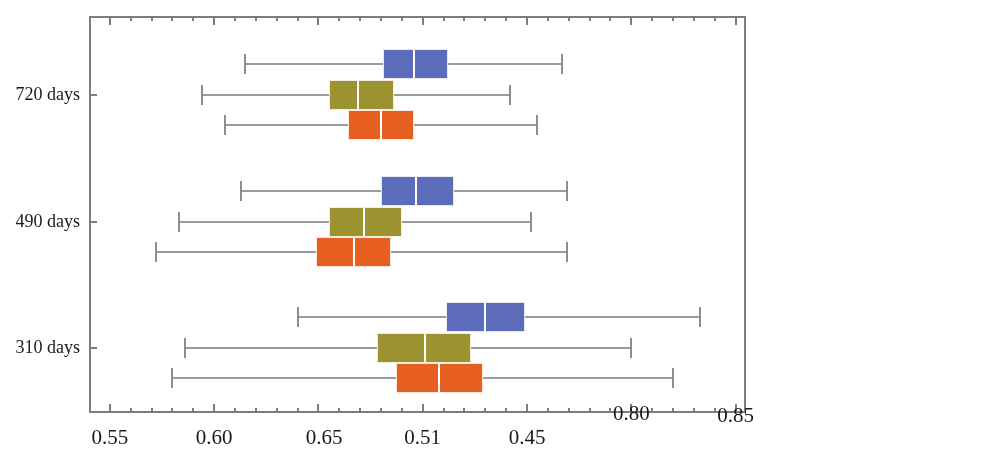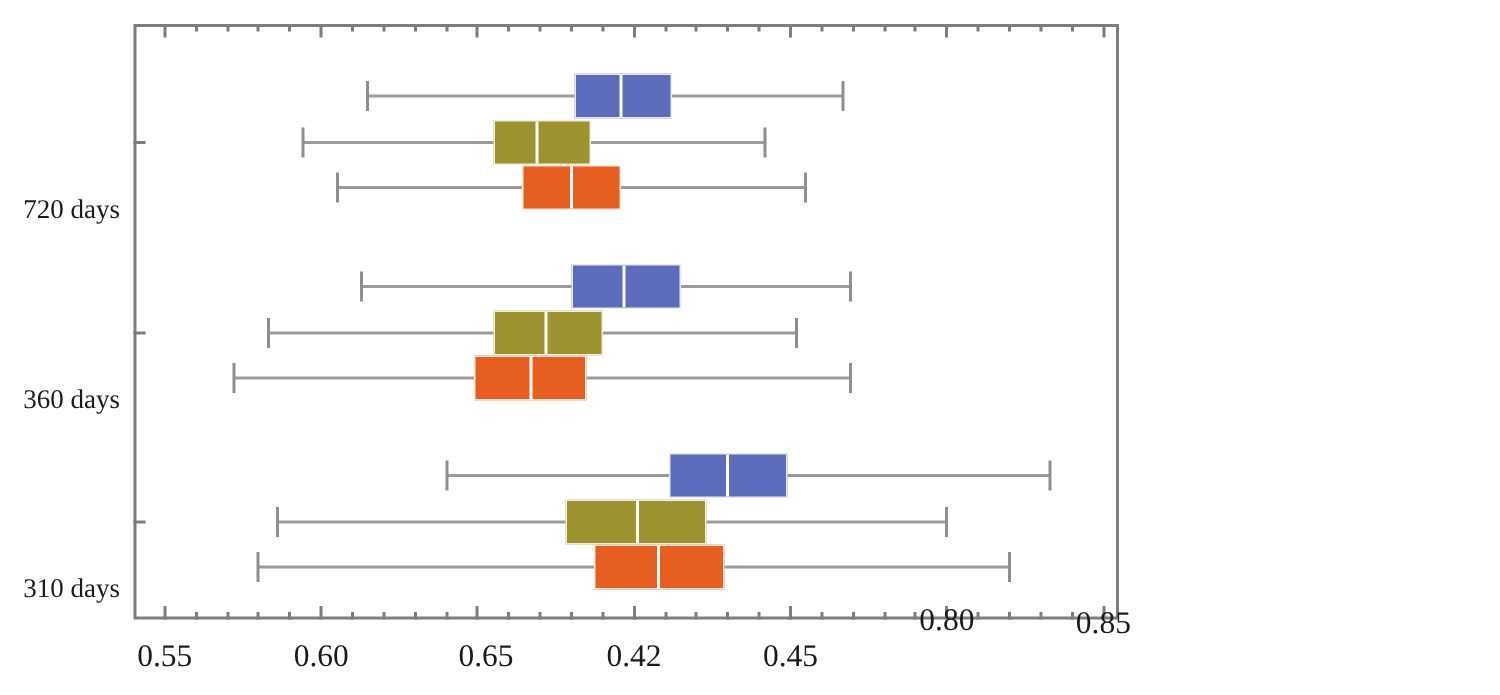--- a/index.html
+++ b/index.html
@@ -29,21 +29,20 @@
     white-space: nowrap;
     text-align: center;
   }
   .y-cat-label {
     position: absolute;
     font-family: "Liberation Serif", "DejaVu Serif", serif;
     font-size: 18px;
     color: #1a1a1a;
     white-space: nowrap;
     text-align: right;
-    margin-top: 45px;
   }
   .legend {
     position: absolute;
     left: 778px;
     top: 168px;
     width: 215px;
   }
   .legend-row {
     display: flex;
     align-items: center;
@@ -161,29 +160,29 @@
       <div class="tickmark" style="left: 692.857px; top: 16px; width: 2px; height: 5px;"></div>
       <div class="tickmark" style="left: 713.714px; top: 408px; width: 2px; height: 5px;"></div>
       <div class="tickmark" style="left: 713.714px; top: 16px; width: 2px; height: 5px;"></div>
       <div class="tickmark" style="left: 734.571px; top: 404px; width: 2px; height: 9px;"></div>
       <div class="tickmark" style="left: 734.571px; top: 16px; width: 2px; height: 9px;"></div>
     </div>
   <div id="xlabels-layer">
       <div class="axis-tick-label" style="width: 80px; left: 69.8571px; top: 425px;">0.55</div>
       <div class="axis-tick-label" style="width: 80px; left: 174.143px; top: 425px;">0.60</div>
       <div class="axis-tick-label" style="width: 80px; left: 284px; top: 425px;">0.65</div>
-      <div class="axis-tick-label" style="width: 80px; left: 382.714px; top: 425px;">0.42</div>
+      <div class="axis-tick-label" style="width: 80px; left: 382.714px; top: 425px;">0.51</div>
       <div class="axis-tick-label" style="width: 80px; left: 487px; top: 425px;">0.45</div>
       <div class="axis-tick-label" style="width: 80px; left: 591.286px; top: 401px;">0.80</div>
       <div class="axis-tick-label" style="width: 80px; left: 695.571px; top: 403px;">0.85</div>
     </div>
   <div id="ylabels-layer">
       <div class="y-cat-label" style="width: 78px; left: 2px; top: 84px;">720 days</div>
       <div class="tickmark" style="left: 89px; top: 94px; width: 8px; height: 2px;"></div>
-      <div class="y-cat-label" style="width: 78px; left: 2px; top: 211px;">360 days</div>
+      <div class="y-cat-label" style="width: 78px; left: 2px; top: 211px;">490 days</div>
       <div class="tickmark" style="left: 89px; top: 221px; width: 8px; height: 2px;"></div>
       <div class="y-cat-label" style="width: 78px; left: 2px; top: 337px;">310 days</div>
       <div class="tickmark" style="left: 89px; top: 347px; width: 8px; height: 2px;"></div>
     </div>
   <div id="boxes-layer">
       <div class="whisker-line" style="left: 245.429px; top: 63px; width: 317.029px;"></div>
       <div class="whisker-cap" style="left: 244.429px; top: 54px; height: 20px;"></div>
       <div class="whisker-cap" style="left: 561.457px; top: 54px; height: 20px;"></div>
       <div class="box-rect" style="left: 383.086px; top: 49px; width: 64.6571px; height: 30px; background: rgb(92, 108, 187);"></div>
       <div class="median-line" style="left: 413.371px; top: 50px; height: 28px;"></div>

